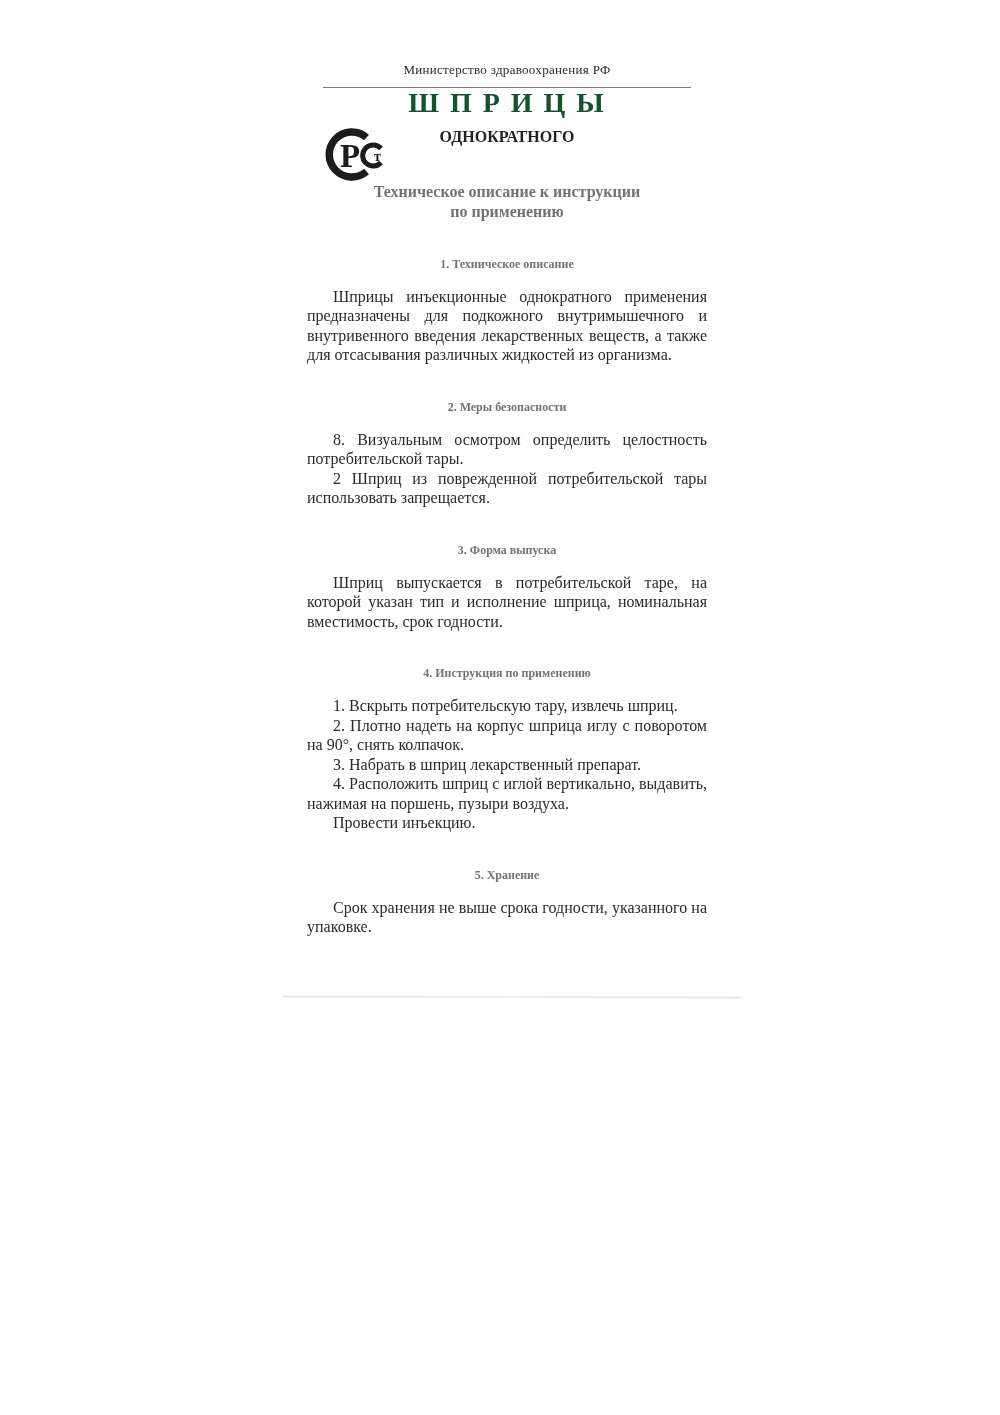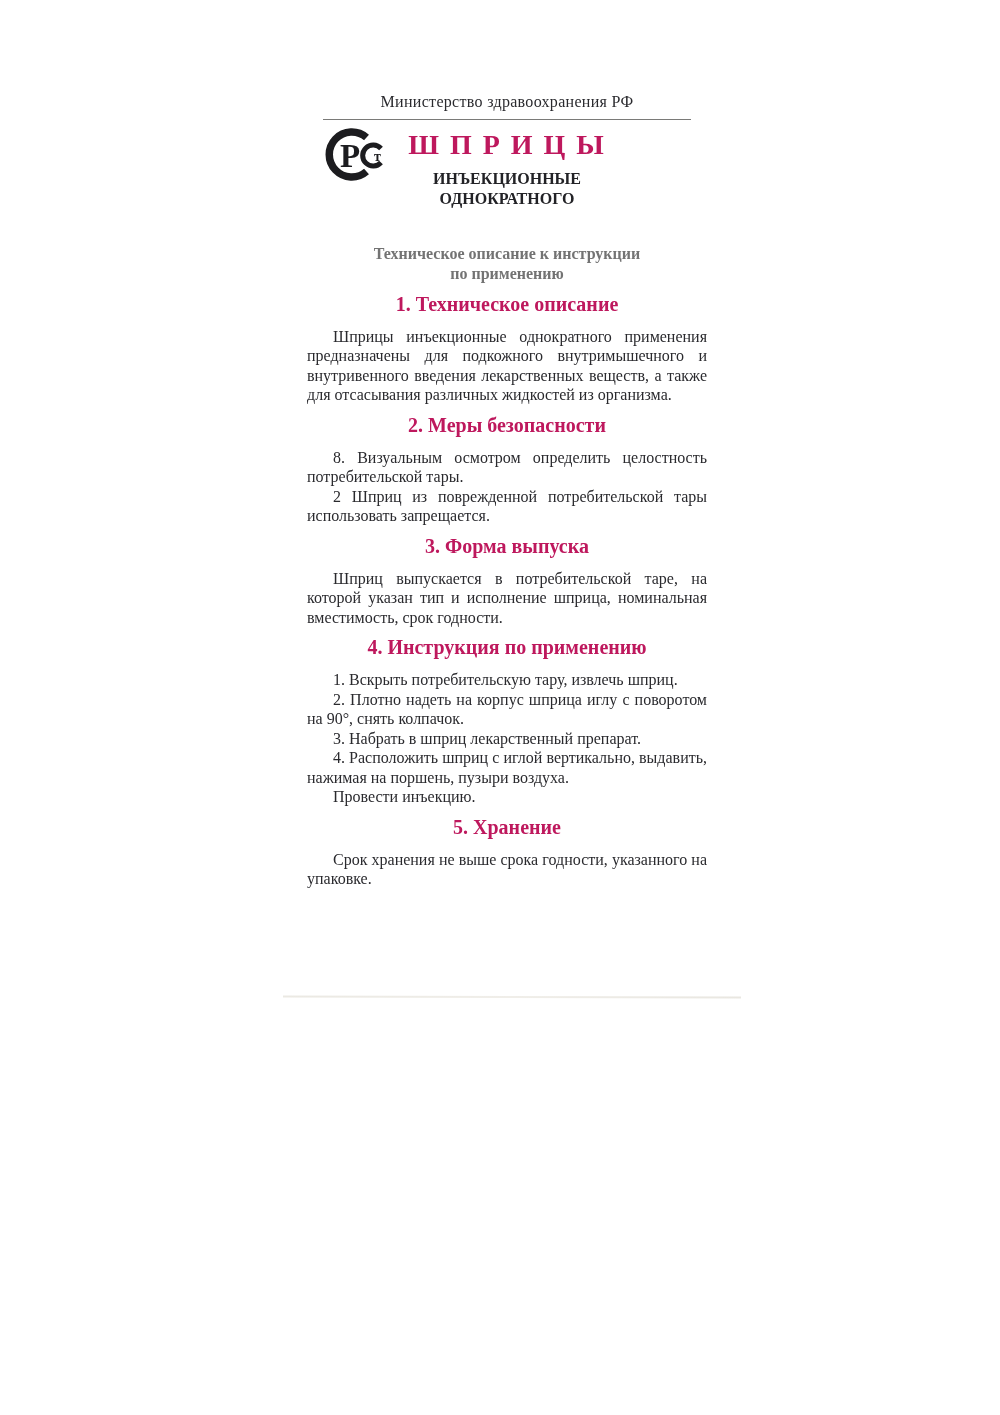--- a/index.html
+++ b/index.html
@@ -21,63 +21,62 @@
   .doc-column {
     position: absolute;
     left: 307px;
     top: 0;
     width: 400px;
     color: #2a2a2e;
     font-size: 16px;
     line-height: 19.5px;
   }
   .ministry {
-    padding-top: 92px;
+    padding-top: 60px;
     text-align: center;
-    font-size: 16px;
+    font-size: 13px;
     letter-spacing: 0.3px;
   }
   .header-rule {
     border: none;
     border-top: 1.5px solid #7a7a78;
     width: 368px;
     margin: 7px auto 0 auto;
   }
   .doc-title {
-    margin-top: 10px;
     text-align: center;
     font-size: 28px;
     line-height: 30px;
     font-weight: bold;
     letter-spacing: 2px;
-    color: #be185d;
+    color: #14532d;
   }
   .doc-subtitle {
     margin-top: 9px;
     text-align: center;
     font-weight: bold;
     font-size: 16px;
     line-height: 20px;
     color: #222226;
   }
   .doc-heading {
     margin-top: 35px;
     text-align: center;
     font-weight: bold;
     font-size: 16px;
     line-height: 20px;
     color: #737373;
   }
   .sec-heading {
     text-align: center;
     font-weight: bold;
-    font-size: 20px;
+    font-size: 12px;
     line-height: 20px;
-    margin: 10px 0 13px 0;
-    color: #be185d;
+    margin: 32px 0 13px 0;
+    color: #737373;
   }
   .para {
     margin: 0;
     text-indent: 26px;
     text-align: justify;
   }
   .logo {
     position: absolute;
     left: 325px;
     top: 127px;
@@ -108,21 +107,20 @@
 
   <div class="doc-column">
 
     <div class="ministry">Министерство здравоохранения РФ</div>
 
     <hr class="header-rule">
 
     <div class="doc-title">Ш П Р И Ц Ы</div>
 
     <div class="doc-subtitle">
-      <div>ИНЪЕКЦИОННЫЕ</div>
       <div>ОДНОКРАТНОГО</div>
     </div>
 
     <div class="doc-heading">
       <div>Техническое описание к инструкции</div>
       <div>по применению</div>
     </div>
 
     <div class="sec-heading">1. Техническое описание</div>
     <p class="para">Шприцы инъекционные однократного применения предназначены для подкожного внутримышечного и внутривенного введения лекарственных веществ, а также для отсасывания различных жидкостей из организма.</p>

